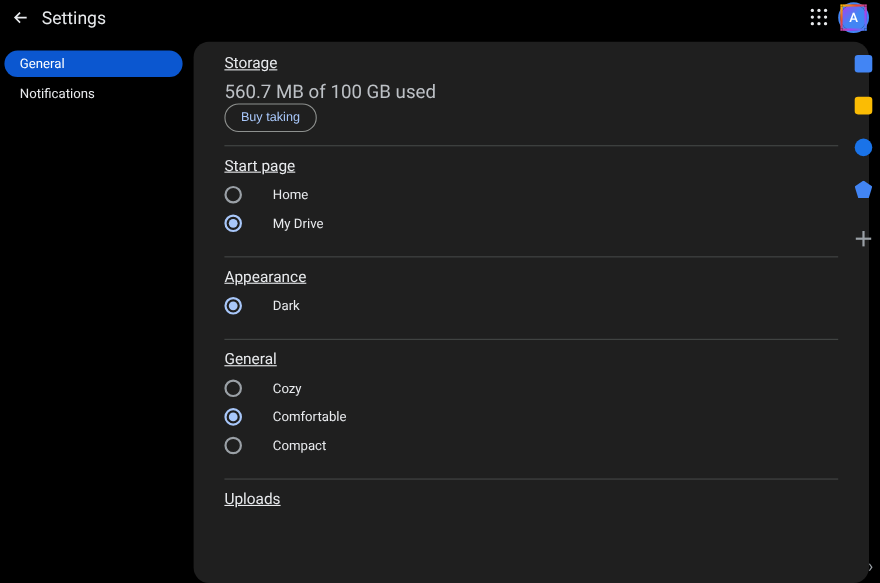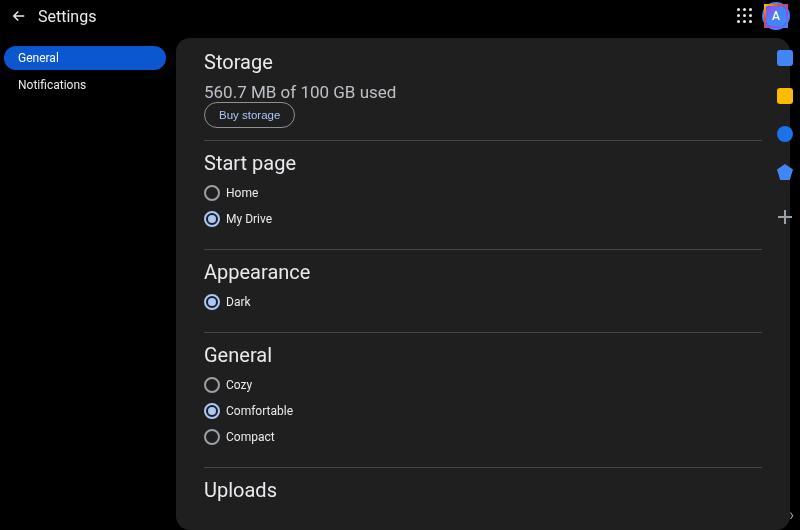--- a/index.html
+++ b/index.html
@@ -35,28 +35,28 @@
     border-radius: 14px; margin-bottom:3px; cursor:pointer;
   }
   .nav-item.active { background:#0b57d0; color:#fff; }
   .content-wrap { flex:1; padding: 6px 10px 0 6px; }
   .content {
     background:#1f1f1f; border-radius:14px; height:100%;
     padding: 12px 28px 0 28px; overflow:hidden;
   }
   .section { border-bottom:1px solid #444746; padding-bottom:12px; margin-bottom:10px;}
   .section:last-child { border-bottom:none; }
-  .section h2 { font-size:20px; font-weight:400; color:#e8eaed; margin-bottom:8px;}
+  .section h2 { font-size:14px; font-weight:400; color:#e8eaed; margin-bottom:8px;text-decoration:underline;}
   .sub { font-size:17px; color:#bdc1c6; }
   .btn-row { display:flex; gap:8px; }
   .btn {
     border:1px solid #8e918f; background:transparent; color:#a8c7fa;
     font-size:11.5px; padding:6px 14px; border-radius:18px; cursor:pointer;
   }
-  .radio-row { display:flex; align-items:center; gap:6px; margin:10px 0; cursor:pointer;}
+  .radio-row { display:flex; align-items:center; gap:28px; margin:10px 0; cursor:pointer;}
   .radio {
     width:16px; height:16px; border-radius:50%; border:2px solid #9aa0a6;
     display:flex; align-items:center; justify-content:center; flex-shrink:0;
   }
   .radio.selected { border-color:#a8c7fa; }
   .radio.selected::after { content:""; width:8px; height:8px; border-radius:50%; background:#a8c7fa;}
   .radio-label { font-size:12px; color:#e8eaed;}
   .side-panel {
     position:absolute; right:0; top:38px; width:30px;
     display:flex; flex-direction:column; align-items:center; gap:22px; padding-top:12px;
@@ -102,21 +102,21 @@
     <div class="nav-item">Notifications</div>
   </div>
 
   <div class="content-wrap">
     <div class="content">
 
       <div class="section">
         <h2>Storage</h2>
         <div class="sub">560.7 MB of 100 GB used</div>
         <div class="btn-row">
-          <button class="btn">Buy storage</button>
+          <button class="btn">Buy taking</button>
         </div>
       </div>
 
       <div class="section">
         <h2>Start page</h2>
         <div class="radio-row">
           <div class="radio"></div>
           <div class="radio-label">Home</div>
         </div>
         <div class="radio-row">

